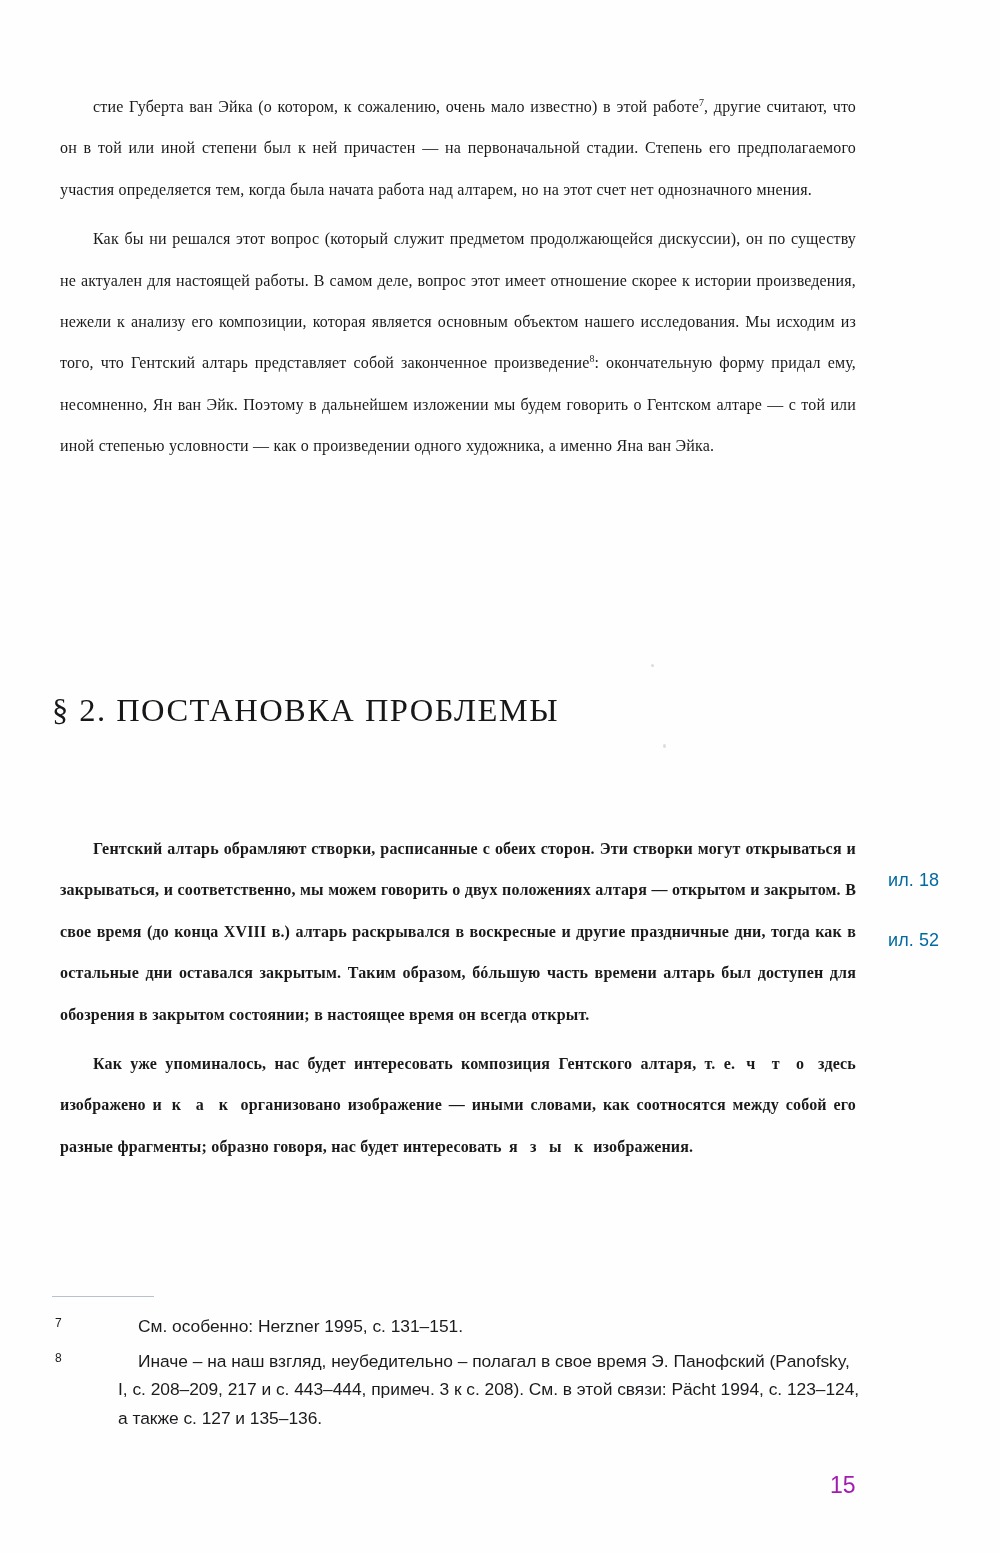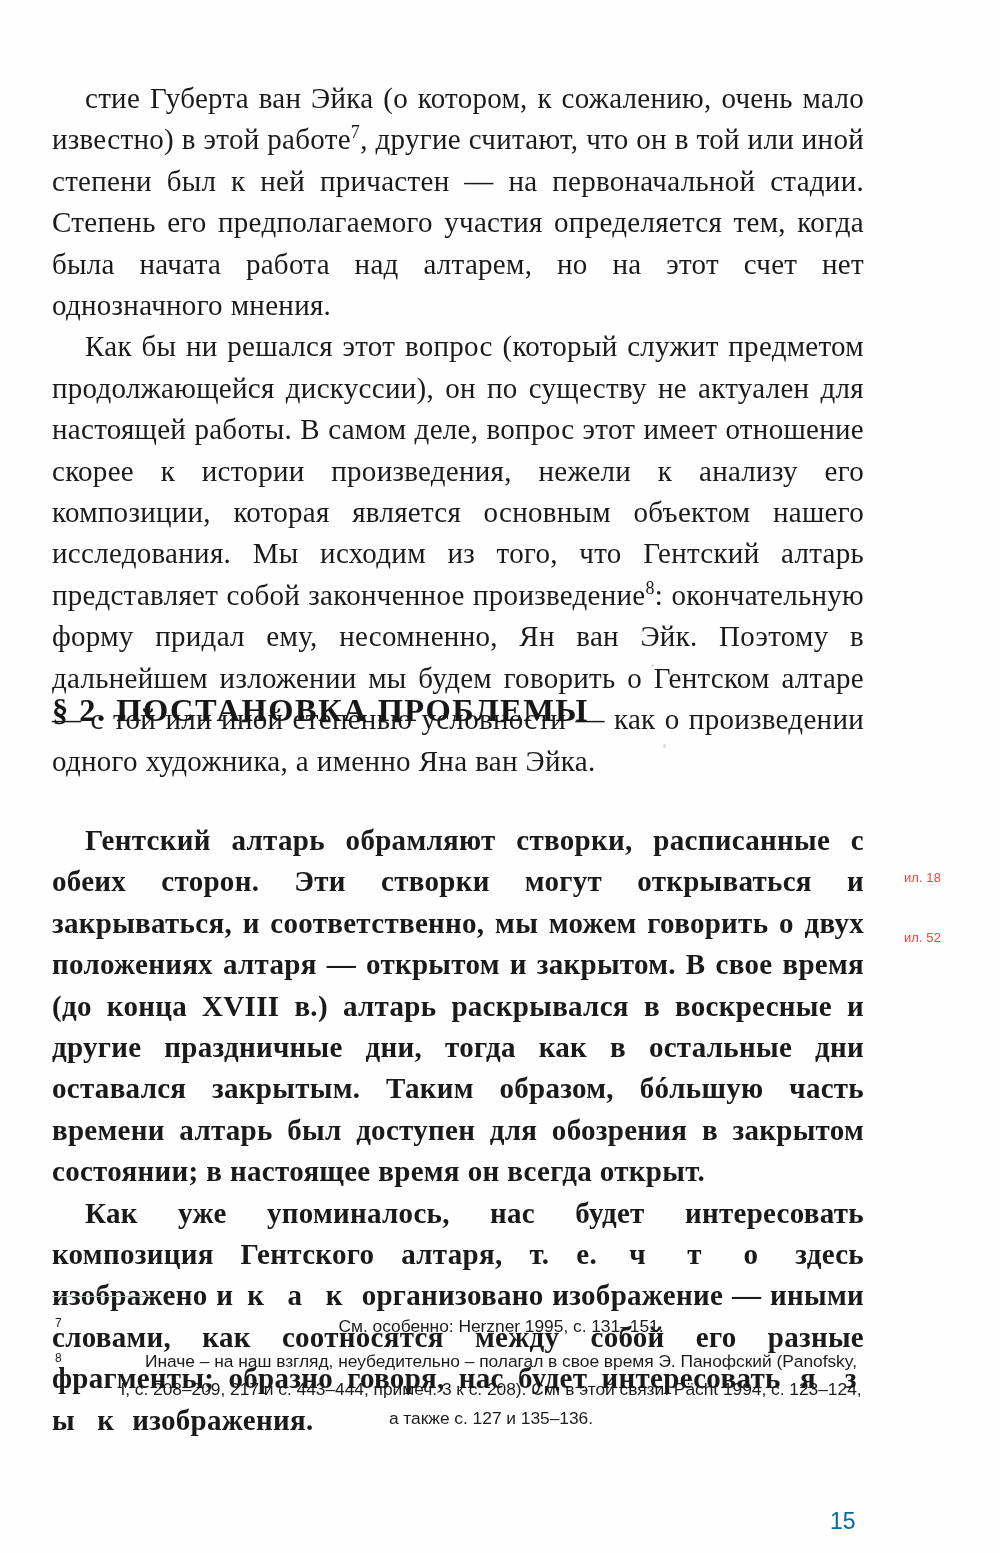--- a/index.html
+++ b/index.html
@@ -24,22 +24,22 @@
 
   
   .content {
     position: absolute;
     left: 52px;
     top: 78px;
     width: 812px;
   }
 
   p.body-par {
-    margin: 0;
-    font-size: 29px;
+    margin: 8px;
+    font-size: 16px;
     line-height: 41.4px;
     text-align: justify;
     text-indent: 33px;
     hyphens: manual;
     letter-spacing: 0.01em;
     word-spacing: 0.01em;
   }
 
   sup.fn-ref {
     font-size: 0.62em;
@@ -54,44 +54,43 @@
   }
 
   
   h2.section-heading {
     position: absolute;
     left: 52px;
     top: 692px;
     margin: 0;
     font-family: "Liberation Serif", "DejaVu Serif", serif;
     font-size: 32.5px;
-    font-weight: bold;
+    font-weight: normal;
     letter-spacing: 0.045em;
     color: #17171a;
     white-space: nowrap;
   }
 
   
   .content-2 {
     position: absolute;
     left: 52px;
     top: 820px;
     width: 812px;
     font-weight: bold;
   }
 
   
   .margin-note {
     position: absolute;
     font-family: "Liberation Sans", "DejaVu Sans", sans-serif;
-    font-size: 13px;
-    color: #ef4444;
+    font-size: 18px;
+    color: #0369a1;
     letter-spacing: 0.005em;
     white-space: nowrap;
-    margin-left: 16px;
   }
   #margin-note-1 { left: 888px; top: 870px; }
   #margin-note-2 { left: 888px; top: 930px; }
 
   
   .footnote-rule {
     position: absolute;
     left: 52px;
     top: 1296px;
     width: 102px;
@@ -122,32 +121,30 @@
     position: absolute;
     left: 3px;
     top: 0px;
     font-size: 12px;
     line-height: 22px;
   }
 
   .footnote .fn-text {
     display: block;
     text-indent: 20px;
-    text-align: center;
   }
 
   
   .folio {
     position: absolute;
     left: 830px;
     top: 1472px;
     font-family: "Liberation Sans", "DejaVu Sans", sans-serif;
     font-size: 23px;
-    color: #0369a1;
-    margin-top: 36px;
+    color: #a21caf;
   }
 
   
   .speck {
     position: absolute;
     background: #c9c9cd;
     border-radius: 50%;
     opacity: 0.65;
   }
 </style>

